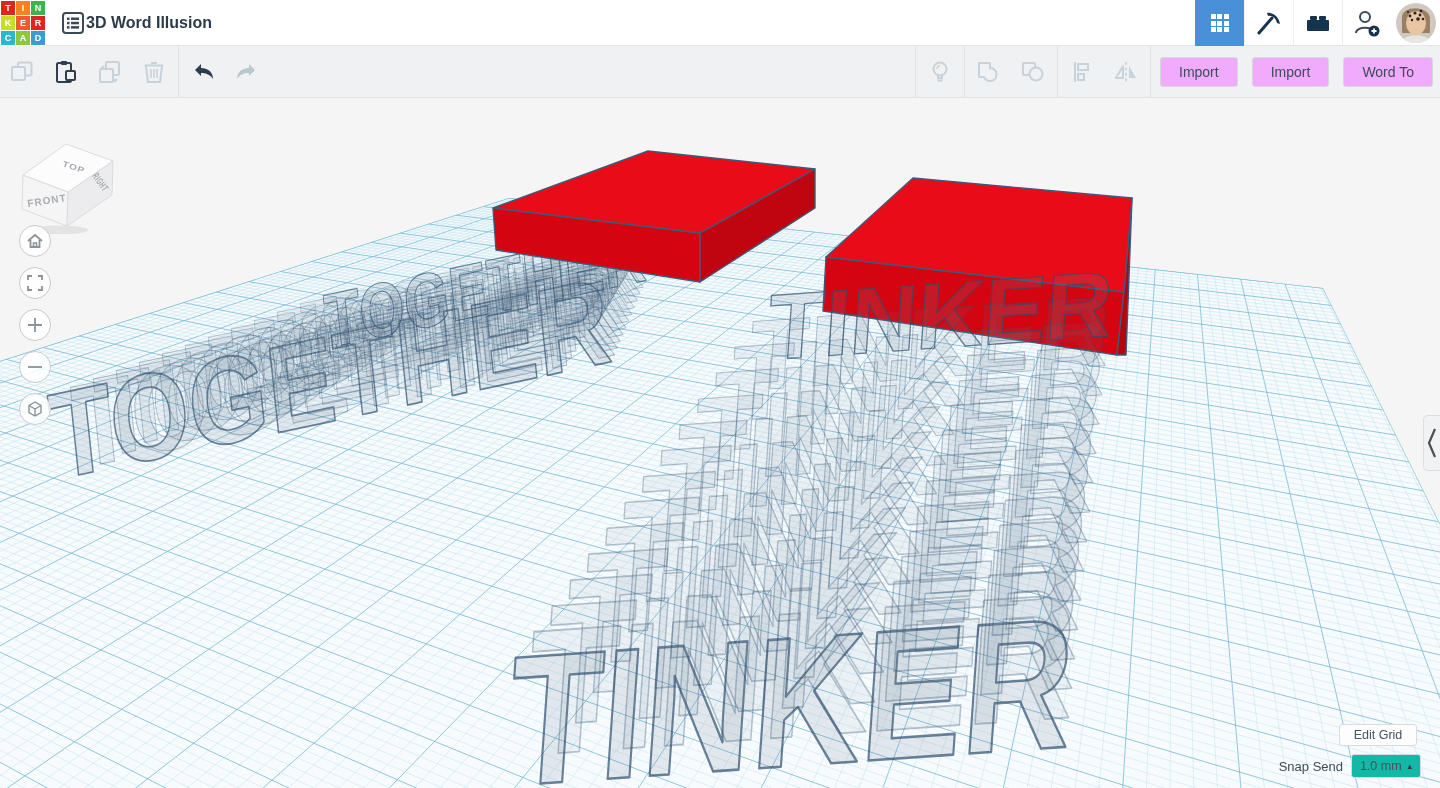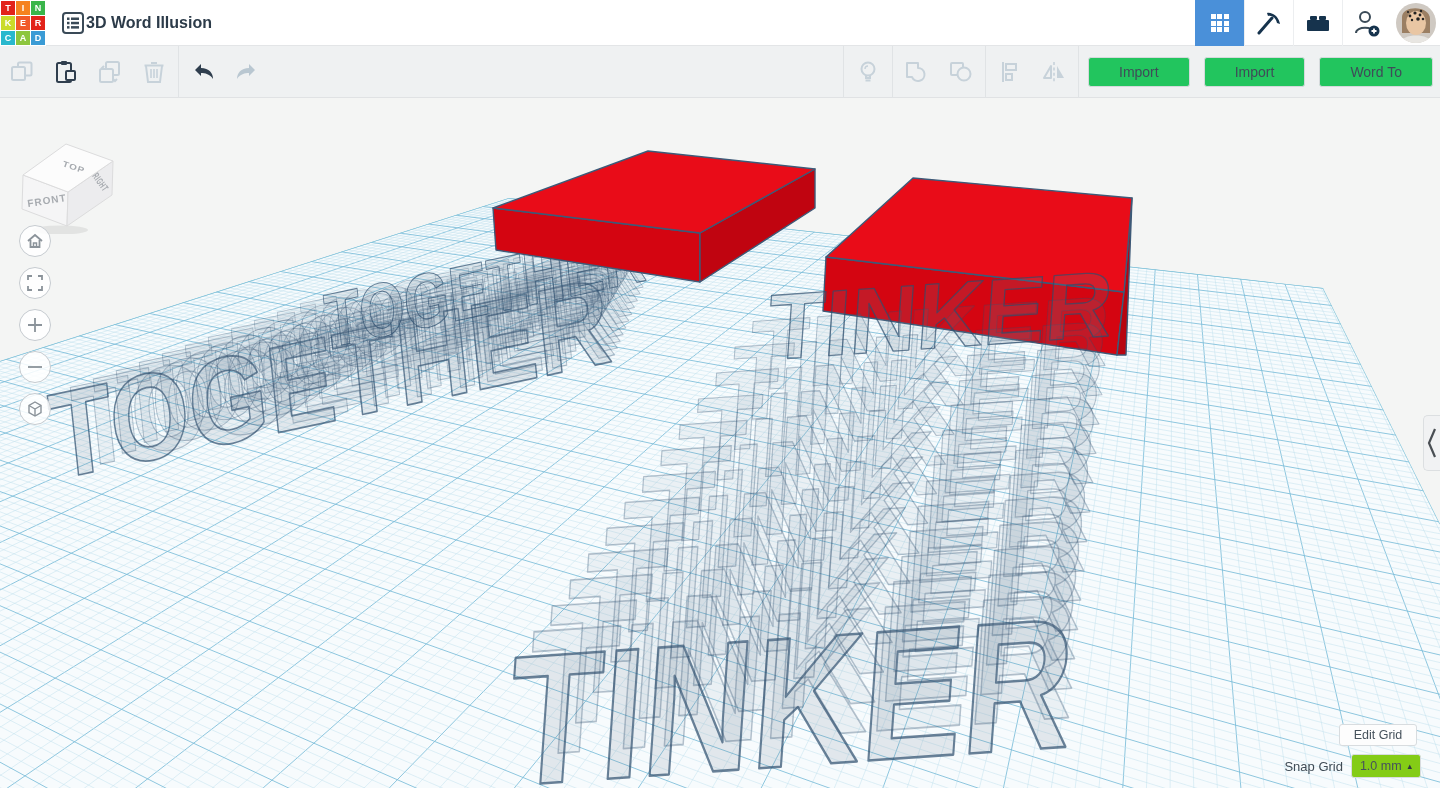--- a/index.html
+++ b/index.html
@@ -17,39 +17,39 @@
   .grid-ic { display:grid; grid-template-columns:repeat(3,5px); grid-template-rows:repeat(3,5px); gap:1.5px; }
   .grid-ic i { background:#fff; }
   .avatar-wrap { width:49px; height:46px; display:flex; align-items:center; justify-content:center; cursor:pointer; }
 
   
   .toolbar { position:relative; height:52px; background:#eff1f2; border-bottom:1px solid #e0e2e4; display:flex; align-items:center; }
   .tb-btn { width:44px; height:52px; display:flex; align-items:center; justify-content:center; cursor:pointer; }
   .tb-sep { width:1px; height:52px; background:#e0e3e5; margin:0 2px; }
   .tb-spacer { flex:1; }
   .tb-push { margin-left:2px; }
-  .btn { height:30px; padding:0 30px; margin:0 7px; background:#22c55e; border:1px solid #d5d9dc; border-radius:3px; font-size:14px; color:#3f4c58; display:flex; align-items:center; cursor:pointer; }
+  .btn { height:30px; padding:0 18px; margin:0 7px; background:#f0abfc; border:1px solid #d5d9dc; border-radius:3px; font-size:14px; color:#3f4c58; display:flex; align-items:center; cursor:pointer; }
 
   
   .canvas { position:relative; width:1440px; height:690px; background:#f4f5f4; overflow:hidden; }
   .scene-svg { position:absolute; left:0; top:0; }
   .scene-svg text { font-family:"Liberation Sans",sans-serif; font-weight:bold; }
 
   .viewcube { position:absolute; left:6px; top:16px; cursor:pointer; }
   .vc-label { fill:#a7abb0; font-size:10px; font-weight:bold; letter-spacing:1px; }
 
   .nav-col { position:absolute; left:19px; top:127px; display:flex; flex-direction:column; gap:10px; }
   .nav-btn { width:32px; height:32px; border-radius:50%; background:rgba(255,255,255,.85); border:1.5px solid #c6cbd0; display:flex; align-items:center; justify-content:center; cursor:pointer; color:#8b939a; }
 
   .collapse-tab { position:absolute; right:0; top:317px; width:17px; height:56px; background:#f1f2f3; border:1px solid #dcdfe1; border-right:none; border-radius:5px 0 0 5px; display:flex; align-items:center; justify-content:center; cursor:pointer; }
 
   .edit-grid-btn { position:absolute; right:23px; top:626px; width:78px; height:22px; background:#fdfdfd; border:1px solid #d8dcdf; border-radius:3px; font-size:12.5px; color:#46525c; display:flex; align-items:center; justify-content:center; cursor:pointer; }
   .snap-row { position:absolute; right:19px; top:656px; display:flex; align-items:center; gap:8px; }
   .snap-label { font-size:13px; color:#3f4b55; }
-  .snap-select { width:70px; height:24px; background:#84cc16; border:1px solid #d8dcdf; border-radius:3px; font-size:12.5px; color:#46525c; display:flex; align-items:center; justify-content:center; gap:6px; cursor:pointer; }
+  .snap-select { width:70px; height:24px; background:#14b8a6; border:1px solid #d8dcdf; border-radius:3px; font-size:12.5px; color:#46525c; display:flex; align-items:center; justify-content:center; gap:6px; cursor:pointer; }
   .snap-caret { font-size:9px; color:#2f3a42; }
 
   .ic-dark { color:#2f3e4e; }
   .ic-dim  { color:#c7d2da; }
 </style>
 </head>
 <body>
 
 <div class="header">
   <div class="logo">
@@ -606,19 +606,19 @@
   </div>
 
   <div class="collapse-tab">
     <svg width="12" height="40" viewBox="0 0 12 40">
         <polyline points="9,6 3,20 9,34" fill="none" stroke="#4a4f54" stroke-width="2.2"></polyline>
       </svg>
   </div>
 
   <div class="edit-grid-btn">Edit Grid</div>
   <div class="snap-row">
-    <span class="snap-label">Snap Grid</span>
+    <span class="snap-label">Snap Send</span>
     <div class="snap-select">
       <span>1.0 mm</span>
       <span class="snap-caret">▴</span>
     </div>
   </div>
 </div>
 
 </body></html>

